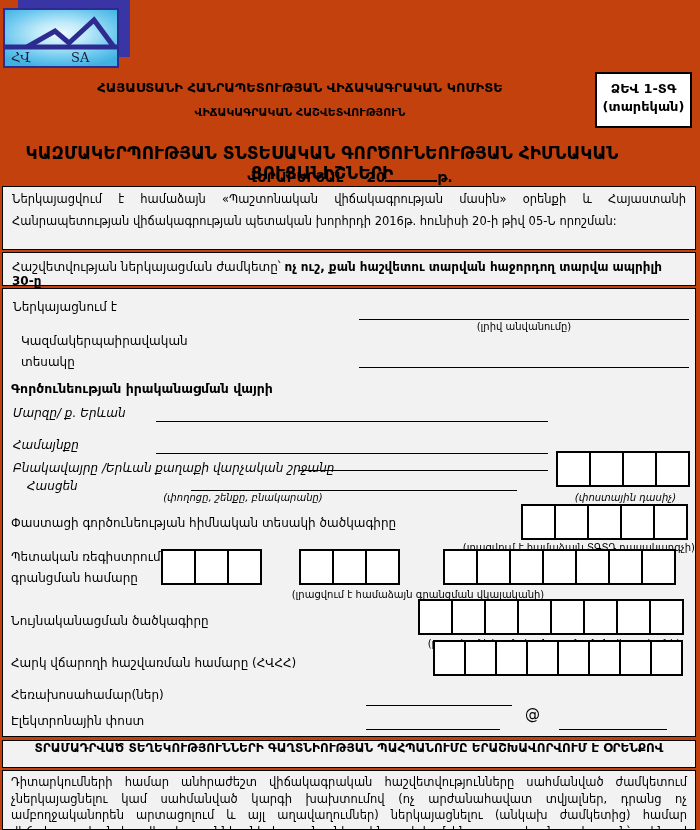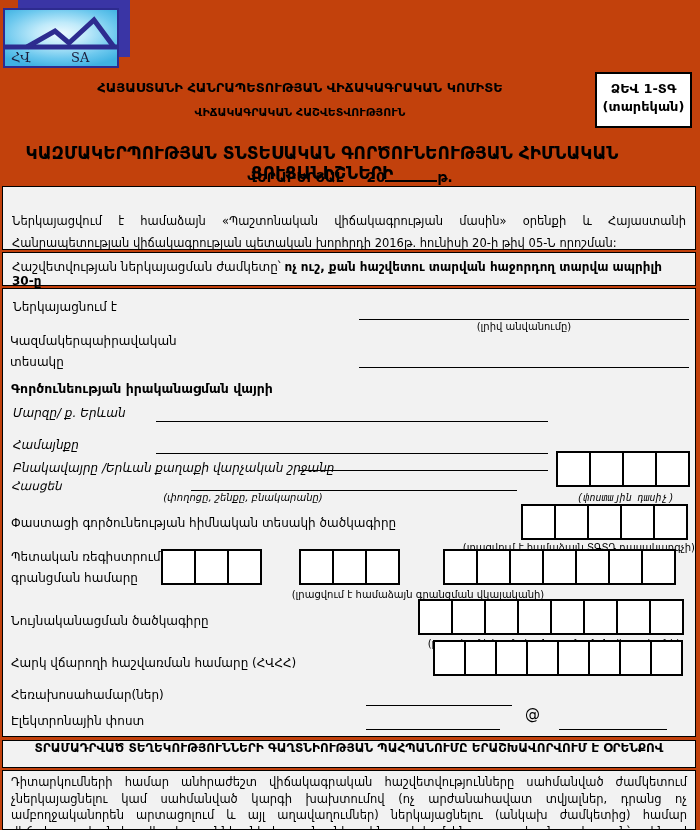--- a/index.html
+++ b/index.html
@@ -49,56 +49,56 @@
   <div class="abs ctr b" style="left:30px;top:80px;width:540px;font-size:13px;">ՀԱՅԱՍՏԱՆԻ ՀԱՆՐԱՊԵՏՈՒԹՅԱՆ ՎԻՃԱԿԱԳՐԱԿԱՆ ԿՈՄԻՏԵ</div>
   <div class="abs ctr b" style="left:30px;top:106px;width:540px;font-size:11px;">ՎԻՃԱԿԱԳՐԱԿԱՆ ՀԱՇՎԵՏՎՈՒԹՅՈՒՆ</div>
 
   <div class="abs ctr b" style="left:0;top:143px;width:644px;font-size:17px;">ԿԱԶՄԱԿԵՐՊՈՒԹՅԱՆ ՏՆՏԵՍԱԿԱՆ ԳՈՐԾՈՒՆԵՈՒԹՅԱՆ ՀԻՄՆԱԿԱՆ ՑՈՒՑԱՆԻՇՆԵՐԻ</div>
   <div class="abs ctr b" style="left:0;top:167px;width:700px;font-size:13.5px;">
     <span>ՎԵՐԱԲԵՐՅԱԼ</span>
     <span style="display:inline-block;width:14px;"></span>
     <span>20</span><span class="yearline"></span><span>թ.</span>
   </div>
 
-  <div class="abs box" style="left:2px;top:186px;width:694px;height:64px;padding:23px 9px;font-size:11.5px;line-height:22px;text-align:justify;">Ներկայացվում է համաձայն «Պաշտոնական վիճակագրության մասին»  օրենքի և  Հայաստանի Հանրապետության  վիճակագրության պետական խորհրդի 2016թ. հունիսի 20-ի թիվ 05-Ն որոշման:</div>
+  <div class="abs box" style="left:2px;top:186px;width:694px;height:64px;padding:1px 9px;font-size:11.5px;line-height:22px;text-align:justify;">Ներկայացվում է համաձայն «Պաշտոնական վիճակագրության մասին»  օրենքի և  Հայաստանի Հանրապետության  վիճակագրության պետական խորհրդի 2016թ. հունիսի 20-ի թիվ 05-Ն որոշման:</div>
 
   <div class="abs box" style="left:2px;top:252px;width:694px;height:34px;padding:7px 9px;font-size:12px;">
     <span>Հաշվետվության ներկայացման ժամկետը՝ </span><span class="b">ոչ ուշ, քան հաշվետու տարվան հաջորդող տարվա ապրիլի 30-ը</span>
   </div>
 
   <div class="abs box" style="left:2px;top:288px;width:694px;height:449px;">
 
     <div class="abs lbl" style="left:10px;top:8px;">Ներկայացնում է</div>
     <div class="abs fill" style="left:356px;top:8px;width:330px;height:22px;"></div>
     <div class="abs hint ctr" style="left:356px;top:32px;width:330px;">(լրիվ անվանումը)</div>
 
-    <div class="abs lbl" style="left:7px;top:42px;width:185px;">Կազմակերպաիրավական տեսակը</div>
+    <div class="abs lbl" style="left:18px;top:42px;width:185px;">Կազմակերպաիրավական տեսակը</div>
     <div class="abs fill" style="left:356px;top:56px;width:330px;height:22px;"></div>
 
     <div class="abs b" style="left:8px;top:92px;font-size:12.5px;">Գործունեության իրականացման վայրի</div>
 
     <div class="abs lbl it" style="left:10px;top:114px;">Մարզը/ ք. Երևան</div>
     <div class="abs fill" style="left:153px;top:110px;width:392px;height:22px;"></div>
 
     <div class="abs lbl it" style="left:10px;top:146px;">Համայնքը</div>
     <div class="abs fill" style="left:153px;top:142px;width:392px;height:22px;"></div>
 
     <div class="abs lbl it" style="left:10px;top:169px;">Բնակավայրը /Երևան քաղաքի վարչական շրջանը</div>
     <div class="abs fill" style="left:296px;top:167px;width:249px;height:14px;"></div>
     <div class="abs cells" style="left:553px;top:162px;">
         <span class="cell"></span>
         <span class="cell"></span>
         <span class="cell"></span>
         <span class="cell"></span>
       </div>
 
-    <div class="abs lbl it" style="left:8px;top:187px;font-family:Liberation Serif, serif;">Հասցեն</div>
+    <div class="abs lbl it" style="left:24px;top:187px;">Հասցեն</div>
     <div class="abs fill" style="left:188px;top:185px;width:326px;height:16px;"></div>
     <div class="abs hint it ctr" style="left:95px;top:203px;width:290px;">(փողոցը, շենքը, բնակարանը)</div>
-    <div class="abs hint it ctr" style="left:550px;top:203px;width:145px;font-family:Liberation Mono, monospace;">(փոստային դասիչ)</div>
+    <div class="abs hint it ctr" style="left:550px;top:203px;width:145px;">(փոստային դասիչ)</div>
 
     <div class="abs lbl" style="left:8px;top:224px;">Փաստացի գործունեության հիմնական տեսակի ծածկագիրը</div>
     <div class="abs cells" style="left:518px;top:215px;">
         <span class="cell"></span>
         <span class="cell"></span>
         <span class="cell"></span>
         <span class="cell"></span>
         <span class="cell"></span>
       </div>
     <div class="abs lbl" style="left:8px;top:258px;width:150px;">Պետական ռեգիստրում գրանցման համարը</div>

